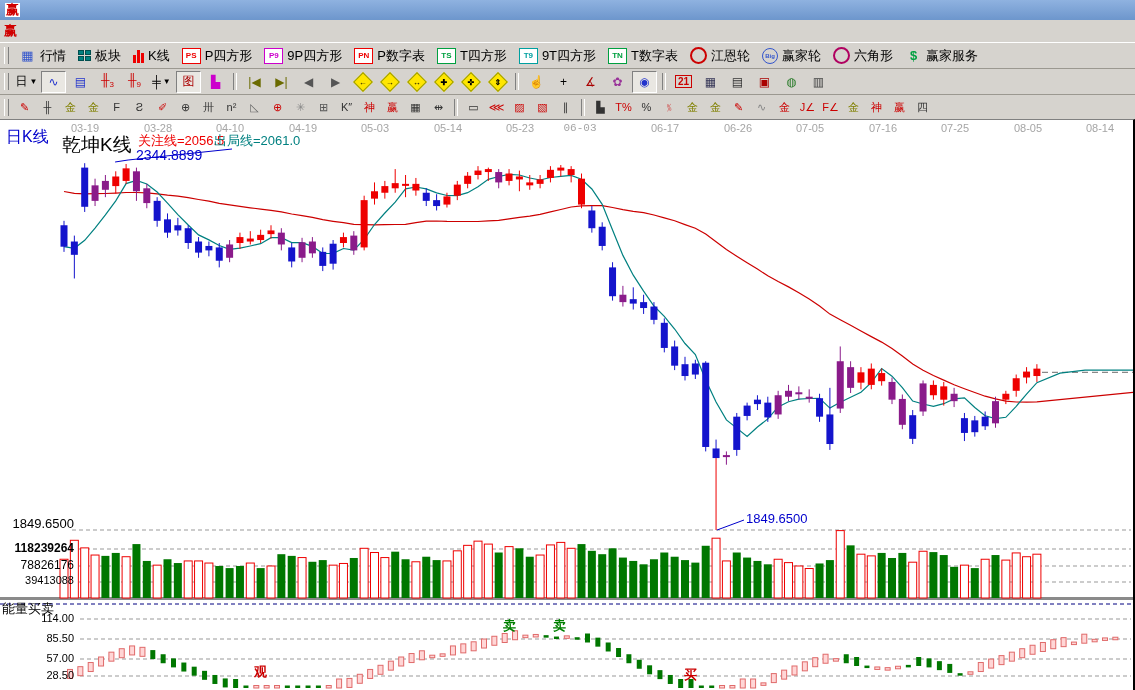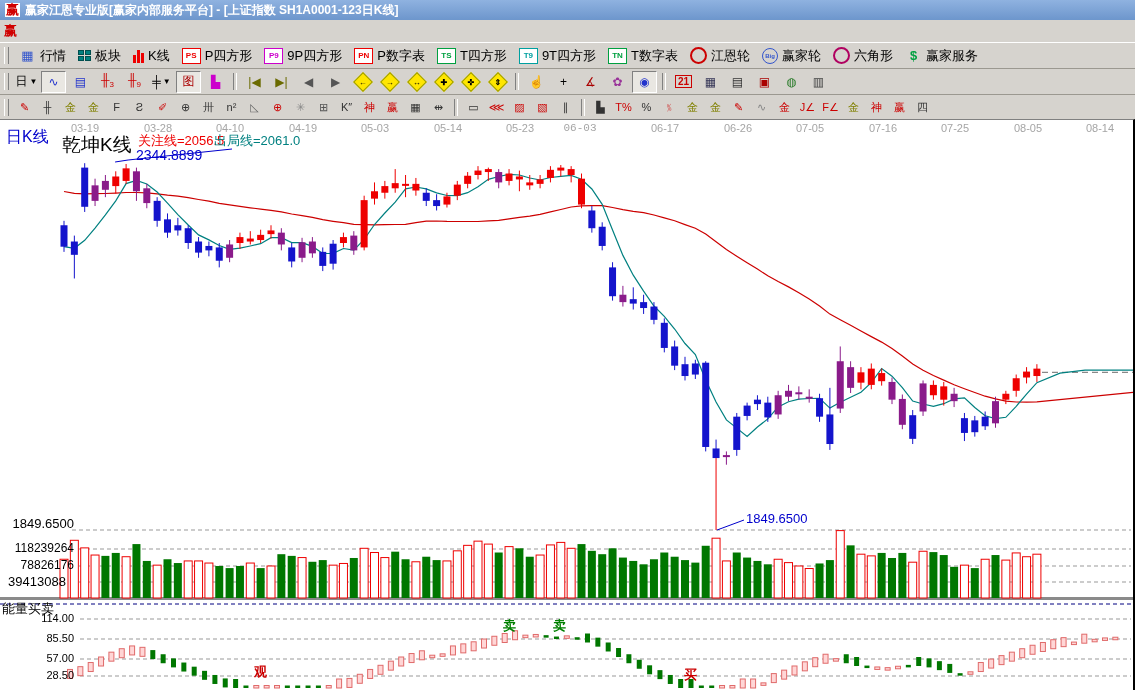--- a/index.html
+++ b/index.html
@@ -45,21 +45,20 @@
   .abslbl{position:absolute;white-space:nowrap;}
   .datelbl{position:absolute;top:2px;width:72px;text-align:center;font-size:11px;color:#a5a5a5;}
   .axlbl{position:absolute;left:0;width:74px;text-align:right;font-size:11px;color:#000;}
   .siglbl{position:absolute;font-size:13px;font-weight:bold;}
 </style>
 </head>
 <body>
 
 <div class="titlebar">
   <span class="logo">赢</span>
-  <span>赢家江恩专业版[赢家内部服务平台] - [上证指数  SH1A0001-123日K线]</span>
 </div>
 
 <div class="menubar">
   <span class="logo2">赢</span>
 </div>
 
 <div class="toolbar tb1" id="toolbar-main">
     <span class="grip"></span>
     <span class="tb1-item">
       <span class="iconbox" style="color:#3355cc">▦</span>
@@ -777,23 +776,23 @@
       <span class="datelbl" style="left: 1064px;">08-14</span>
     </div>
   <div class="abslbl" style="left:6px;top:7px;color:#0000cc;font-size:16px;">日K线</div>
   <div class="abslbl" style="left:62px;top:12px;color:#000;font-size:19px;">乾坤K线</div>
   <div class="abslbl" style="left:138px;top:12px;color:#ee0000;font-size:13px;">关注线=2056.5</div>
   <div class="abslbl" style="left:214px;top:12px;color:#008080;font-size:13px;">出局线=2061.0</div>
   <div class="abslbl" style="left:136px;top:27px;color:#0000cc;font-size:14px;">2344.8899</div>
   <div class="abslbl" style="left:746px;top:391px;color:#0000cc;font-size:13px;">1849.6500</div>
   <div class="axlbl" style="top:396px;font-size:13px;">1849.6500</div>
   <div id="vol-labels">
-      <div class="axlbl" style="top: 421px; font-size: 12px;">118239264</div>
+      <div class="axlbl" style="top: 421px; font-size: 12px; font-weight: bold;">118239264</div>
       <div class="axlbl" style="top: 438px; font-size: 12px;">78826176</div>
-      <div class="axlbl" style="top: 454px; font-size: 13px; text-align: center;">39413088</div>
+      <div class="axlbl" style="top: 454px; font-size: 11px;">39413088</div>
     </div>
   <div class="abslbl" style="left:2px;top:480px;color:#000000;font-size:13px;">能量买卖</div>
   <div id="energy-labels">
       <div class="axlbl" style="top: 492px;">114.00</div>
       <div class="axlbl" style="top: 512px;">85.50</div>
       <div class="axlbl" style="top: 532px;">57.00</div>
       <div class="axlbl" style="top: 549px;">28.50</div>
     </div>
   <div id="signals">
       <div class="siglbl" style="left: 503px; top: 497px; color: rgb(0, 128, 0);">卖</div>

